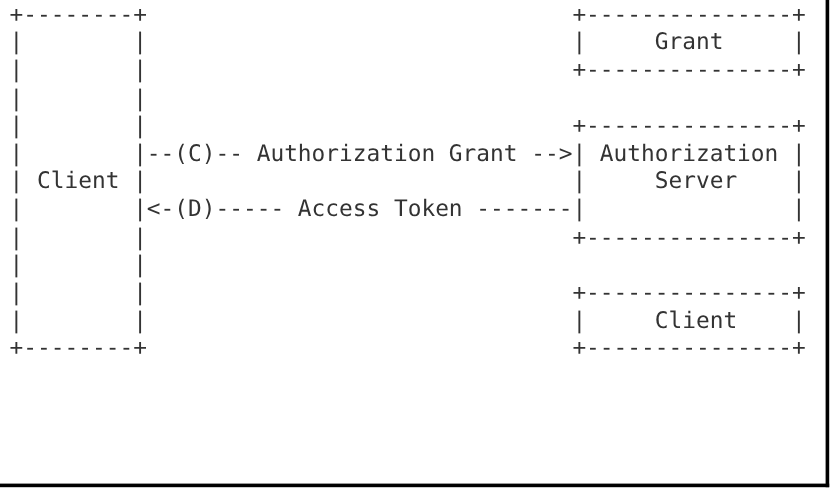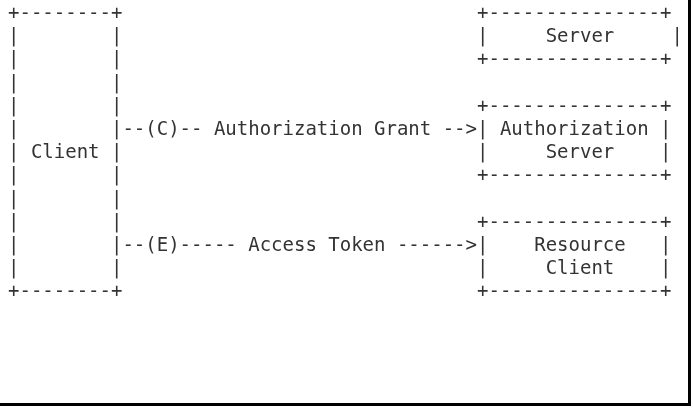--- a/index.html
+++ b/index.html
@@ -33,26 +33,26 @@
     white-space: pre;
     height: 23.2px;
   }
 </style>
 </head>
 <body>
 
 <div class="frame">
   <div class="ascii">
     <div class="row">+--------+                               +---------------+</div>
-    <div class="row">|        |                               |     Server     |</div>
+    <div class="row">|        |                               |     Grant     |</div>
     <div class="row">|        |                               +---------------+</div>
     <div class="row">|        |</div>
     <div class="row">|        |                               +---------------+</div>
     <div class="row">|        |--(C)-- Authorization Grant --&gt;| Authorization |</div>
     <div class="row">| Client |                               |     Server    |</div>
+    <div class="row">|        |&lt;-(D)----- Access Token -------|               |</div>
     <div class="row">|        |                               +---------------+</div>
     <div class="row">|        |</div>
     <div class="row">|        |                               +---------------+</div>
-    <div class="row">|        |--(E)----- Access Token ------&gt;|    Resource   |</div>
     <div class="row">|        |                               |     Client    |</div>
     <div class="row">+--------+                               +---------------+</div>
   </div>
 </div>
 
 </body></html>

